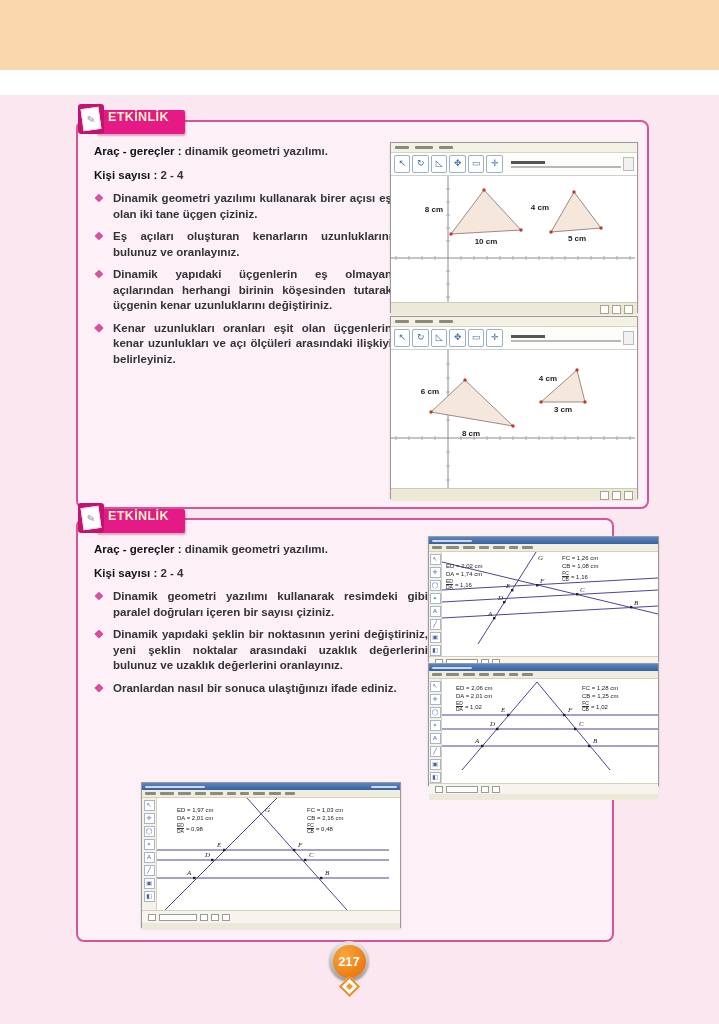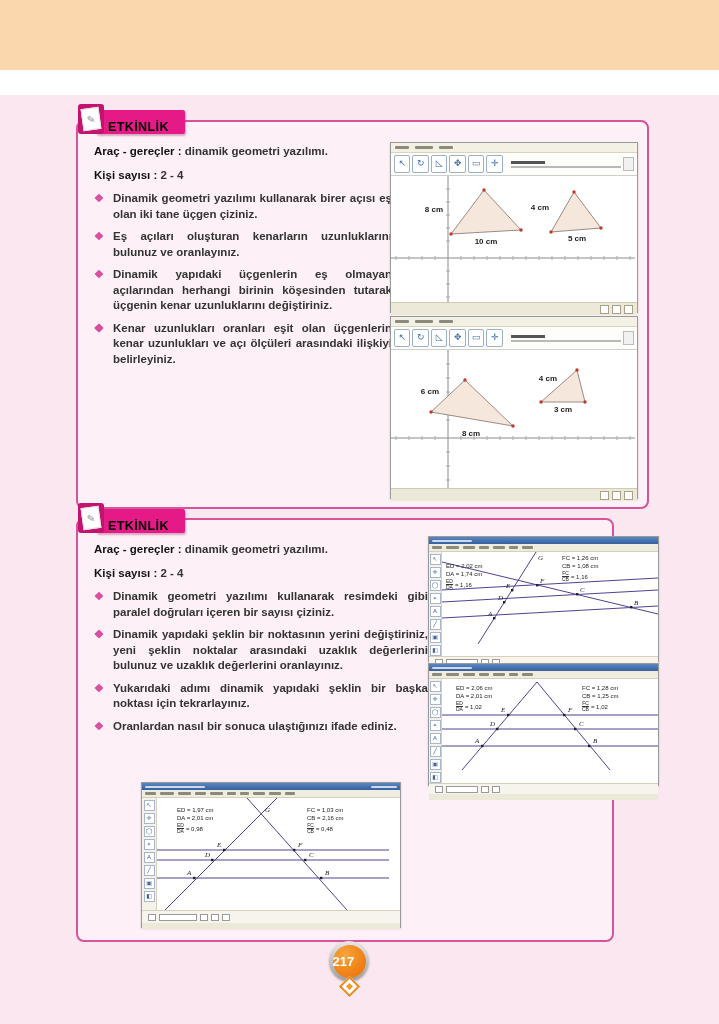--- a/index.html
+++ b/index.html
@@ -6,21 +6,21 @@
   body{width:719px;height:1024px;position:relative;font-family:"Liberation Sans",sans-serif;background:#ffffff;overflow:hidden;}
   .band{position:absolute;left:0;top:0;width:719px;height:70px;background:#fad7ac;}
   .content-area{position:absolute;left:0;top:95px;width:719px;height:929px;background:#fbe7f0;}
 
   
   .abox{position:absolute;background:#fdf1f7;border:2px solid #d6549a;border-radius:8px;}
   .abox1{left:76px;top:120px;width:569px;height:385px;}
   .abox2{left:76px;top:518px;width:534px;height:420px;}
 
   
-  .banner{position:absolute;height:24px;background:#e61a87;color:#000000;display:flex;align-items:flex-end;
+  .banner{position:absolute;height:24px;background:#e61a87;color:#fef9c3;display:flex;align-items:flex-start;
           padding:0 16px 0 12px;font-weight:bold;font-size:12.5px;letter-spacing:.4px;border-radius:2px;
           box-shadow:1px 2px 2px rgba(150,30,90,.35);z-index:5;}
   .banner-icon{position:absolute;width:26px;height:30px;background:#c3136f;border-radius:3px;z-index:6;
           display:flex;align-items:center;justify-content:center;}
   .banner-icon .sheet{width:16px;height:20px;background:#fff;border:1px solid #e1e1e1;transform:rotate(-8deg);
           display:flex;align-items:center;justify-content:center;font-size:10px;color:#8a8a8a;}
 
   
   .txt{position:absolute;color:#333;font-size:11.5px;line-height:15.5px;text-align:justify;font-weight:bold;}
   .meta{margin:0 0 8px 0;}
@@ -56,21 +56,21 @@
   .inputbar{height:10px;background:#f6f4ec;border-top:1px solid #d4d0bc;display:flex;align-items:center;gap:3px;padding:0 6px;}
   .ibx{width:6px;height:5px;border:1px solid #9a9a9a;background:#fff;}
   .statusbar2{height:6px;background:#ece9d8;}
   .meas{position:absolute;font-size:6px;line-height:8px;color:#222;font-family:"Liberation Sans",sans-serif;}
   .meas .fr{display:flex;align-items:center;gap:2px;margin-top:1px;}
   .frac{display:inline-block;text-align:center;font-size:5px;line-height:5px;}
   .frac .num{display:block;}
   .frac .den{display:block;border-top:1px solid #333;}
 
   
-  .badge{position:absolute;left:327px;top:941px;width:44px;}
+  .badge{position:absolute;left:327px;top:941px;width:44px;text-align:center;}
   .badge .ring{width:40px;height:40px;margin:0 auto;border-radius:50%;background:linear-gradient(#e8e8e8,#9e9e9e);
         display:flex;align-items:center;justify-content:center;box-shadow:0 1px 2px rgba(0,0,0,.3);}
   .badge .circle{width:33px;height:33px;border-radius:50%;background:radial-gradient(circle at 35% 30%,#f8a63c,#ee7c12 70%);
         color:#fff;font-weight:bold;font-size:13px;line-height:33px;}
   .badge .pointer{width:11px;height:11px;margin:-2px auto 0;transform:rotate(45deg);background:#fff;border:2px solid #ee8b1e;
         display:flex;align-items:center;justify-content:center;}
   .badge .pointer i{display:block;width:5px;height:5px;background:#f09a28;}
 </style>
 </head>
 <body>
@@ -273,21 +273,21 @@
       <span>dinamik geometri yazılımı.</span>
     </p>
     <p class="meta">
       <b>Kişi sayısı :</b>
       <span>2 - 4</span>
     </p>
     <ul class="bullets">
       <li><span class="dia">❖</span><span>Dinamik geometri yazılımı kullanarak resimdeki gibi paralel doğruları içeren bir sayısı çiziniz.</span></li>
       <li><span class="dia">❖</span></li>
       <li><span class="dia">❖</span><span>Dinamik yapıdaki şeklin bir noktasının yerini değiştiriniz, yeni şeklin noktalar arasındaki uzaklık değerlerini bulunuz ve uzaklık değerlerini oranlayınız.</span></li>
-      <li><span class="dia">❖</span><span>Yukarıdaki adımı dinamik yapıdaki şeklin bir başka noktası için tekrarlayınız.</span></li>
+      <li><span class="dia">❖</span></li>
       <li><span class="dia">❖</span><span>Oranlardan nasıl bir sonuca ulaştığınızı ifade ediniz.</span></li>
     </ul>
   </div>
 </section>
 
 <div class="gg" style="left:428px;top:536px;width:229px;height:124px;z-index:8;">
   <div class="titlebar">
       <span class="tbar" style="width:40px;"></span>
     </div>
   <div class="menubar2">

